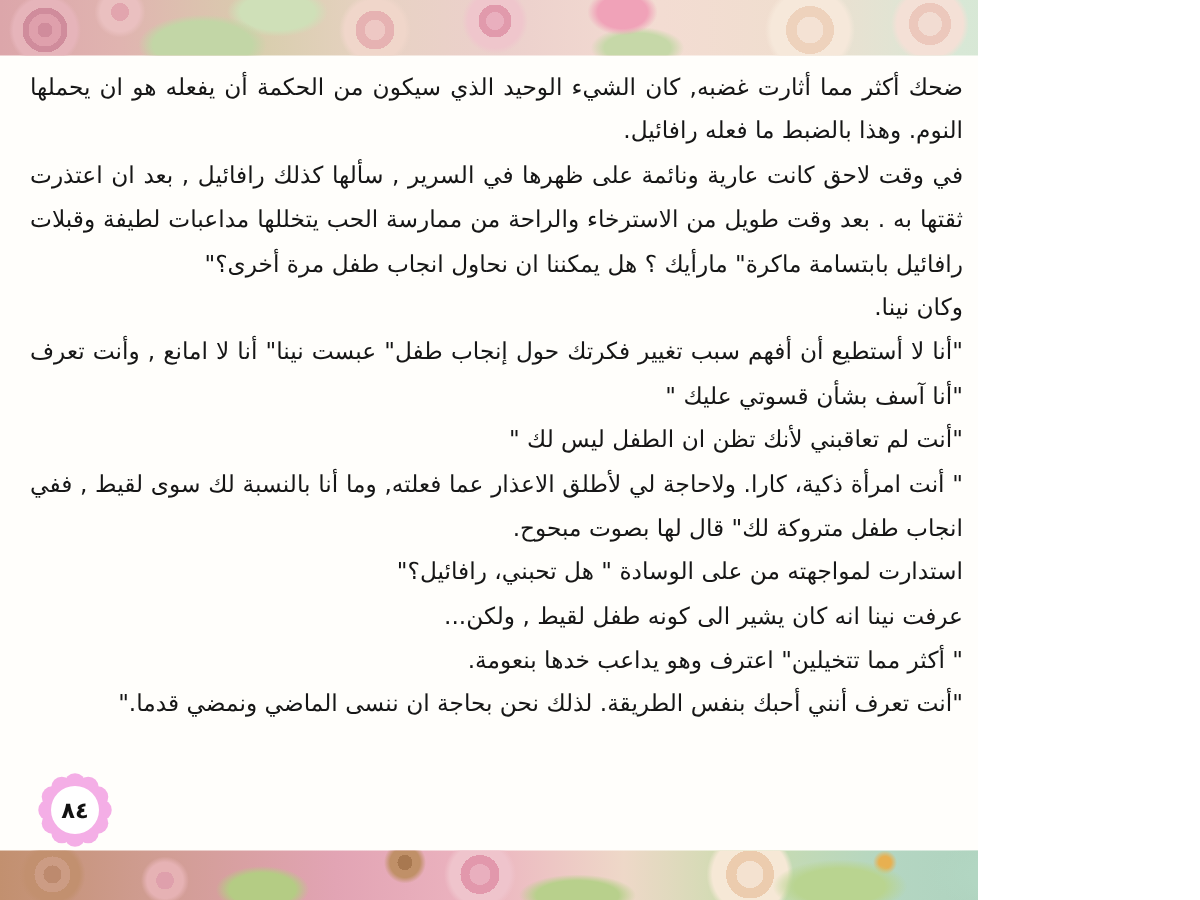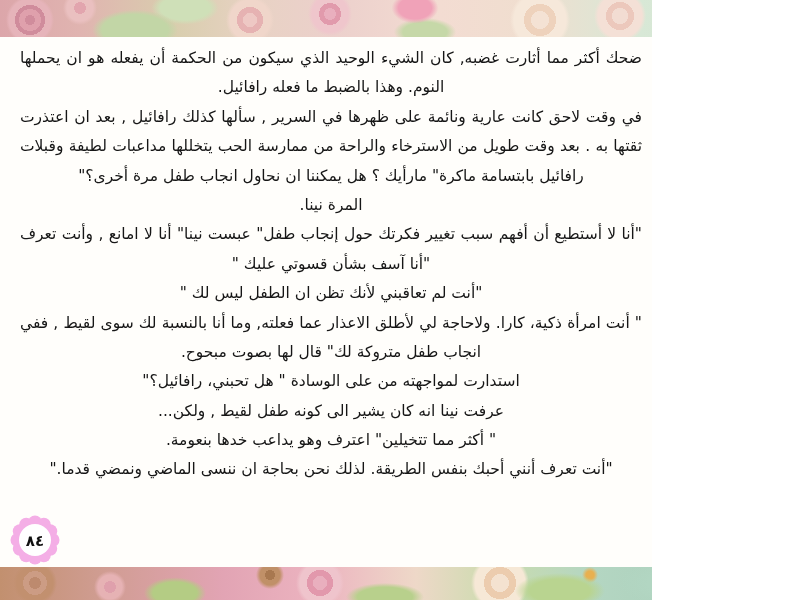--- a/index.html
+++ b/index.html
@@ -52,32 +52,32 @@
     padding: 7px 10px 0 20px;
     direction: rtl;
     unicode-bidi: embed;
     color: #161616;
     font-size: 15.5px;
     line-height: 29.4px;
   }
   .line {
     height: 29.4px;
     overflow: hidden;
-    text-align: center;
+    text-align: right;
     white-space: normal;
   }
   .line.justify {
     text-align: justify;
     text-align-last: justify;
     text-justify: inter-word;
   }
   
   .badge {
     position: absolute;
-    left: 10px; top: 515px;
+    left: 25px; top: 515px;
     width: 50px; height: 50px;
   }
   .badge svg { display: block; }
   .badge text {
     font-family: "DejaVu Sans", sans-serif;
     font-size: 15px;
     font-weight: bold;
   }
 </style>
 </head>
@@ -86,21 +86,21 @@
 <div class="page">
 
   <div class="border-band border-top"></div>
 
   <div class="text-area" id="text-body">
       <div class="line justify">ضحك أكثر مما أثارت غضبه, كان الشيء الوحيد الذي سيكون من الحكمة أن يفعله هو ان يحملها بين ذراعيه إلى غرفة</div>
       <div class="line">النوم. وهذا بالضبط ما فعله رافائيل.</div>
       <div class="line justify">في وقت لاحق كانت عارية ونائمة على ظهرها في السرير , سألها كذلك رافائيل , بعد ان اعتذرت له كما ينبغي عن عدم</div>
       <div class="line justify">ثقتها به . بعد وقت طويل من الاسترخاء والراحة من ممارسة الحب يتخللها مداعبات لطيفة وقبلات لأطلق فوق بطنها سألها</div>
       <div class="line">رافائيل بابتسامة ماكرة" مارأيك ؟ هل يمكننا ان نحاول انجاب طفل مرة أخرى؟"</div>
-      <div class="line">المرة نينا.</div>
+      <div class="line">وكان نينا.</div>
       <div class="line justify">"أنا لا أستطيع أن أفهم سبب تغيير فكرتك حول إنجاب طفل" عبست نينا" أنا لا امانع , وأنت تعرف ذلك , ولكن الفكرة</div>
       <div class="line">"أنا آسف بشأن قسوتي عليك "</div>
       <div class="line">"أنت لم تعاقبني لأنك تظن ان الطفل ليس لك "</div>
       <div class="line justify">" أنت امرأة ذكية، كارا. ولاحاجة لي لأطلق الاعذار عما فعلته, وما أنا بالنسبة لك سوى لقيط , ففي المرة الأولى التي</div>
       <div class="line">انجاب طفل متروكة لك" قال لها بصوت مبحوح.</div>
       <div class="line">استدارت لمواجهته من على الوسادة " هل تحبني، رافائيل؟"</div>
       <div class="line">عرفت نينا انه كان يشير الى كونه طفل لقيط , ولكن...</div>
       <div class="line">" أكثر مما تتخيلين" اعترف وهو يداعب خدها بنعومة.</div>
       <div class="line">"أنت تعرف أنني أحبك بنفس الطريقة. لذلك نحن بحاجة ان ننسى الماضي ونمضي قدما."</div>
     </div>

